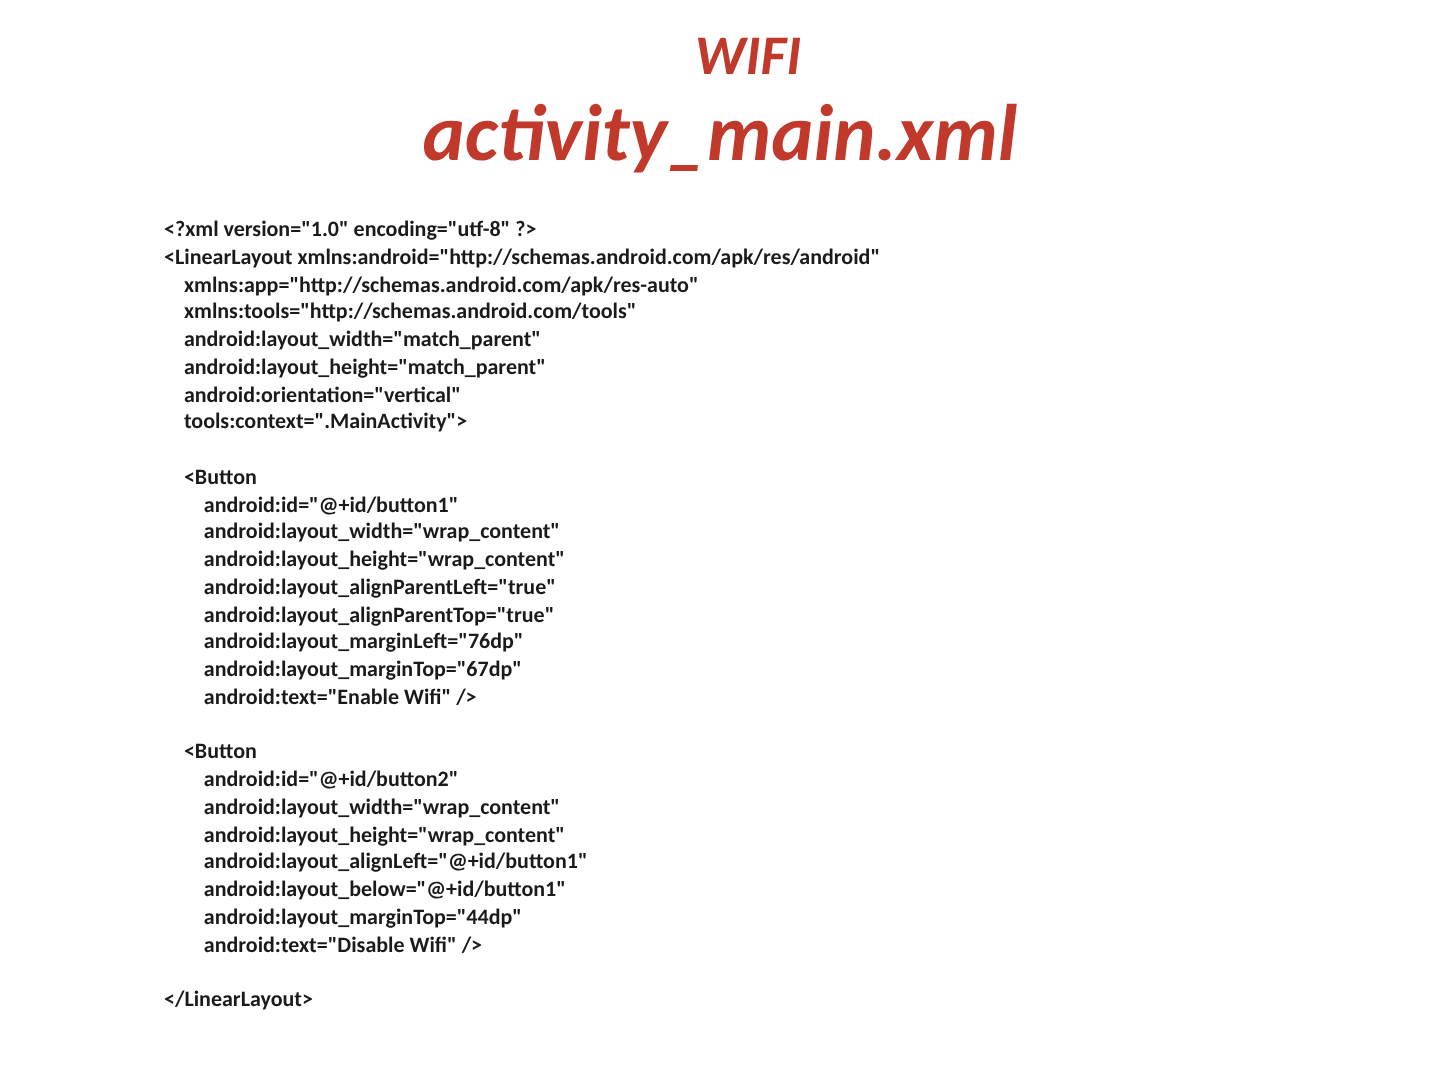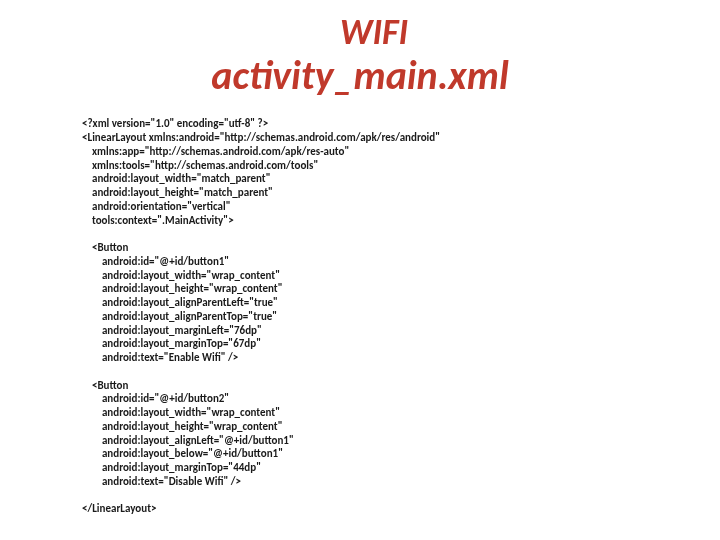--- a/index.html
+++ b/index.html
@@ -19,21 +19,21 @@
     padding-top: 12px;
   }
   .title {
     text-align: center;
     color: #c0392b;
     font-weight: 700;
     font-style: italic;
     line-height: 1.15;
   }
   .title .line1 {
-    font-size: 36px;
+    font-size: 28px;
     display: block;
     margin-left: 28px;
   }
   .title .line2 {
     font-size: 40px;
     display: block;
   }
   .code-block {
     margin: 18px 0 0 82px;
     font-family: Calibri, Arial, sans-serif;

